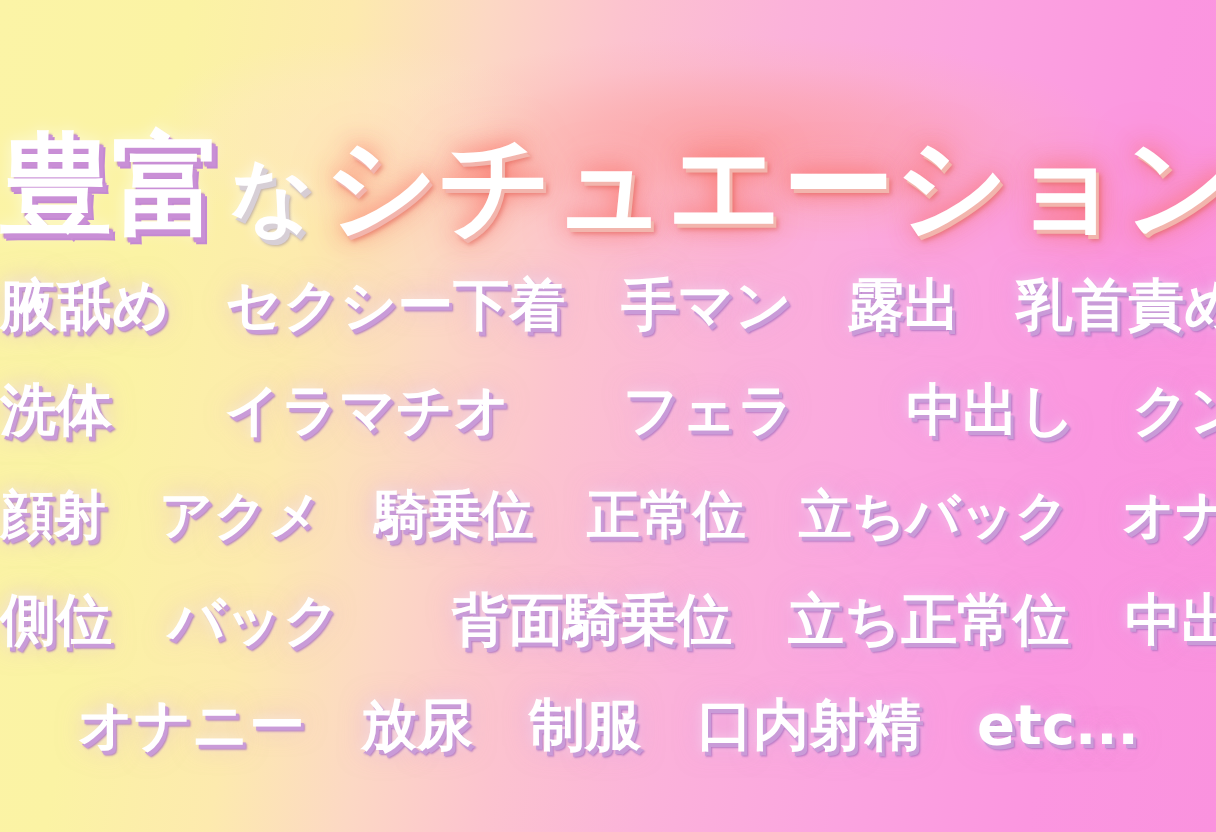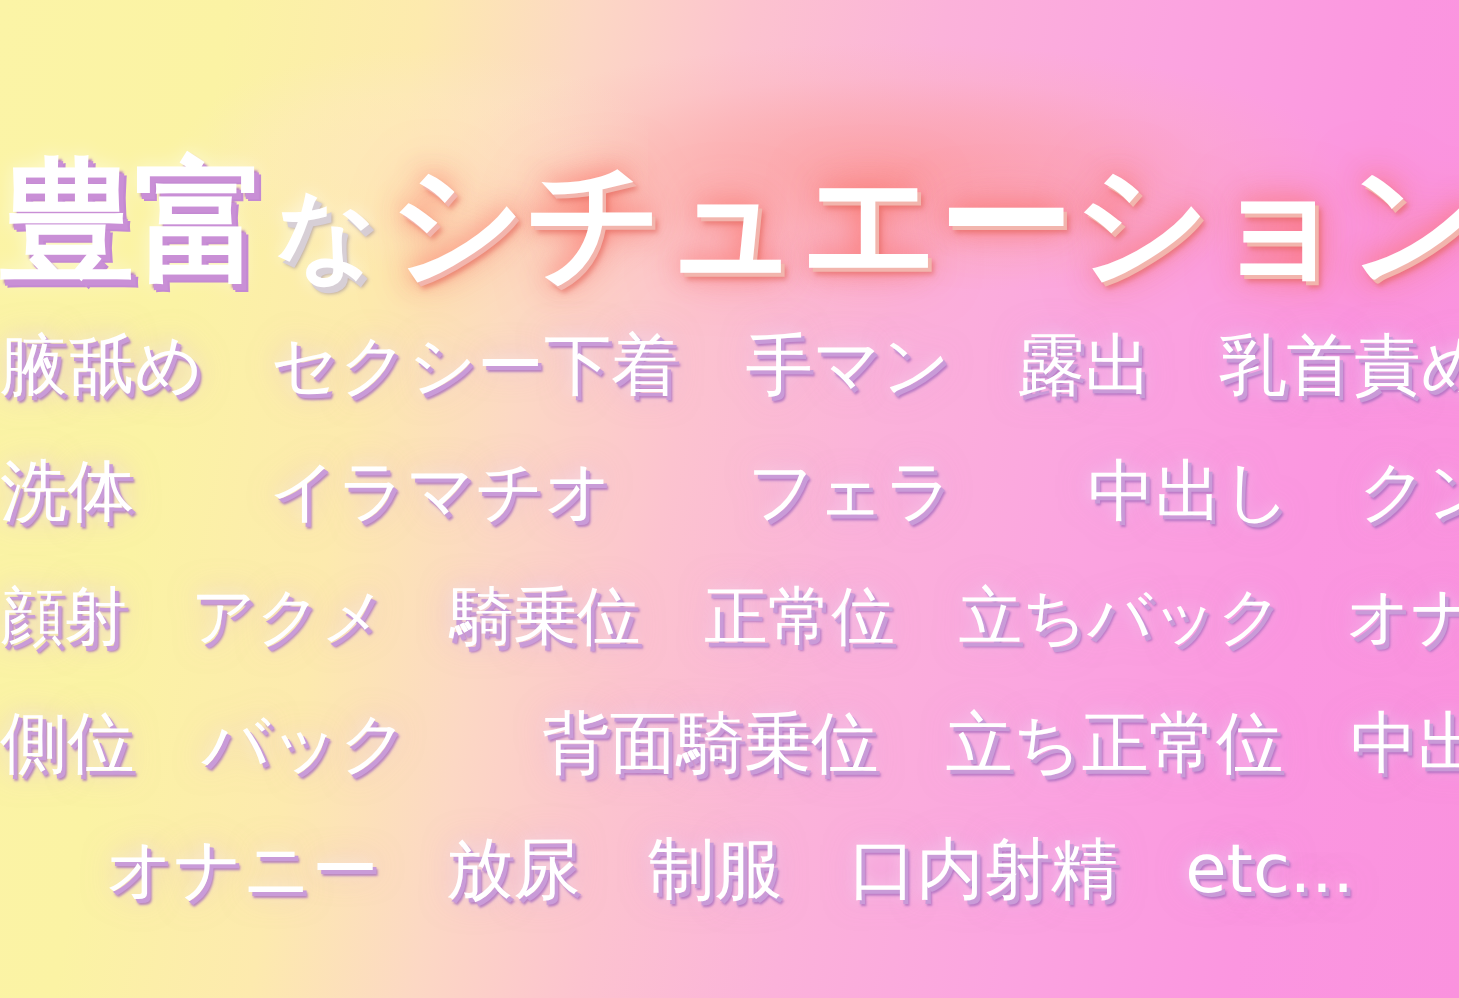--- a/index.html
+++ b/index.html
@@ -122,21 +122,21 @@
     left: 0;
     top: 252px;
     width: 1216px;
   }
 
   .line {
     width: 1216px;
     text-align: center;
     white-space: nowrap;
     color: #ffffff;
-    font-weight: normal;
+    font-weight: bold;
     font-size: 56px;
     line-height: 105px;
     height: 105px;
     letter-spacing: 0px;
     text-shadow:
        3px  4px 0 #c99bd8,
        4px  5px 2px rgba(168,108,190,0.80),
        0 0 12px rgba(255,255,255,0.45),
        0 0 26px rgba(210,150,230,0.55);
   }

